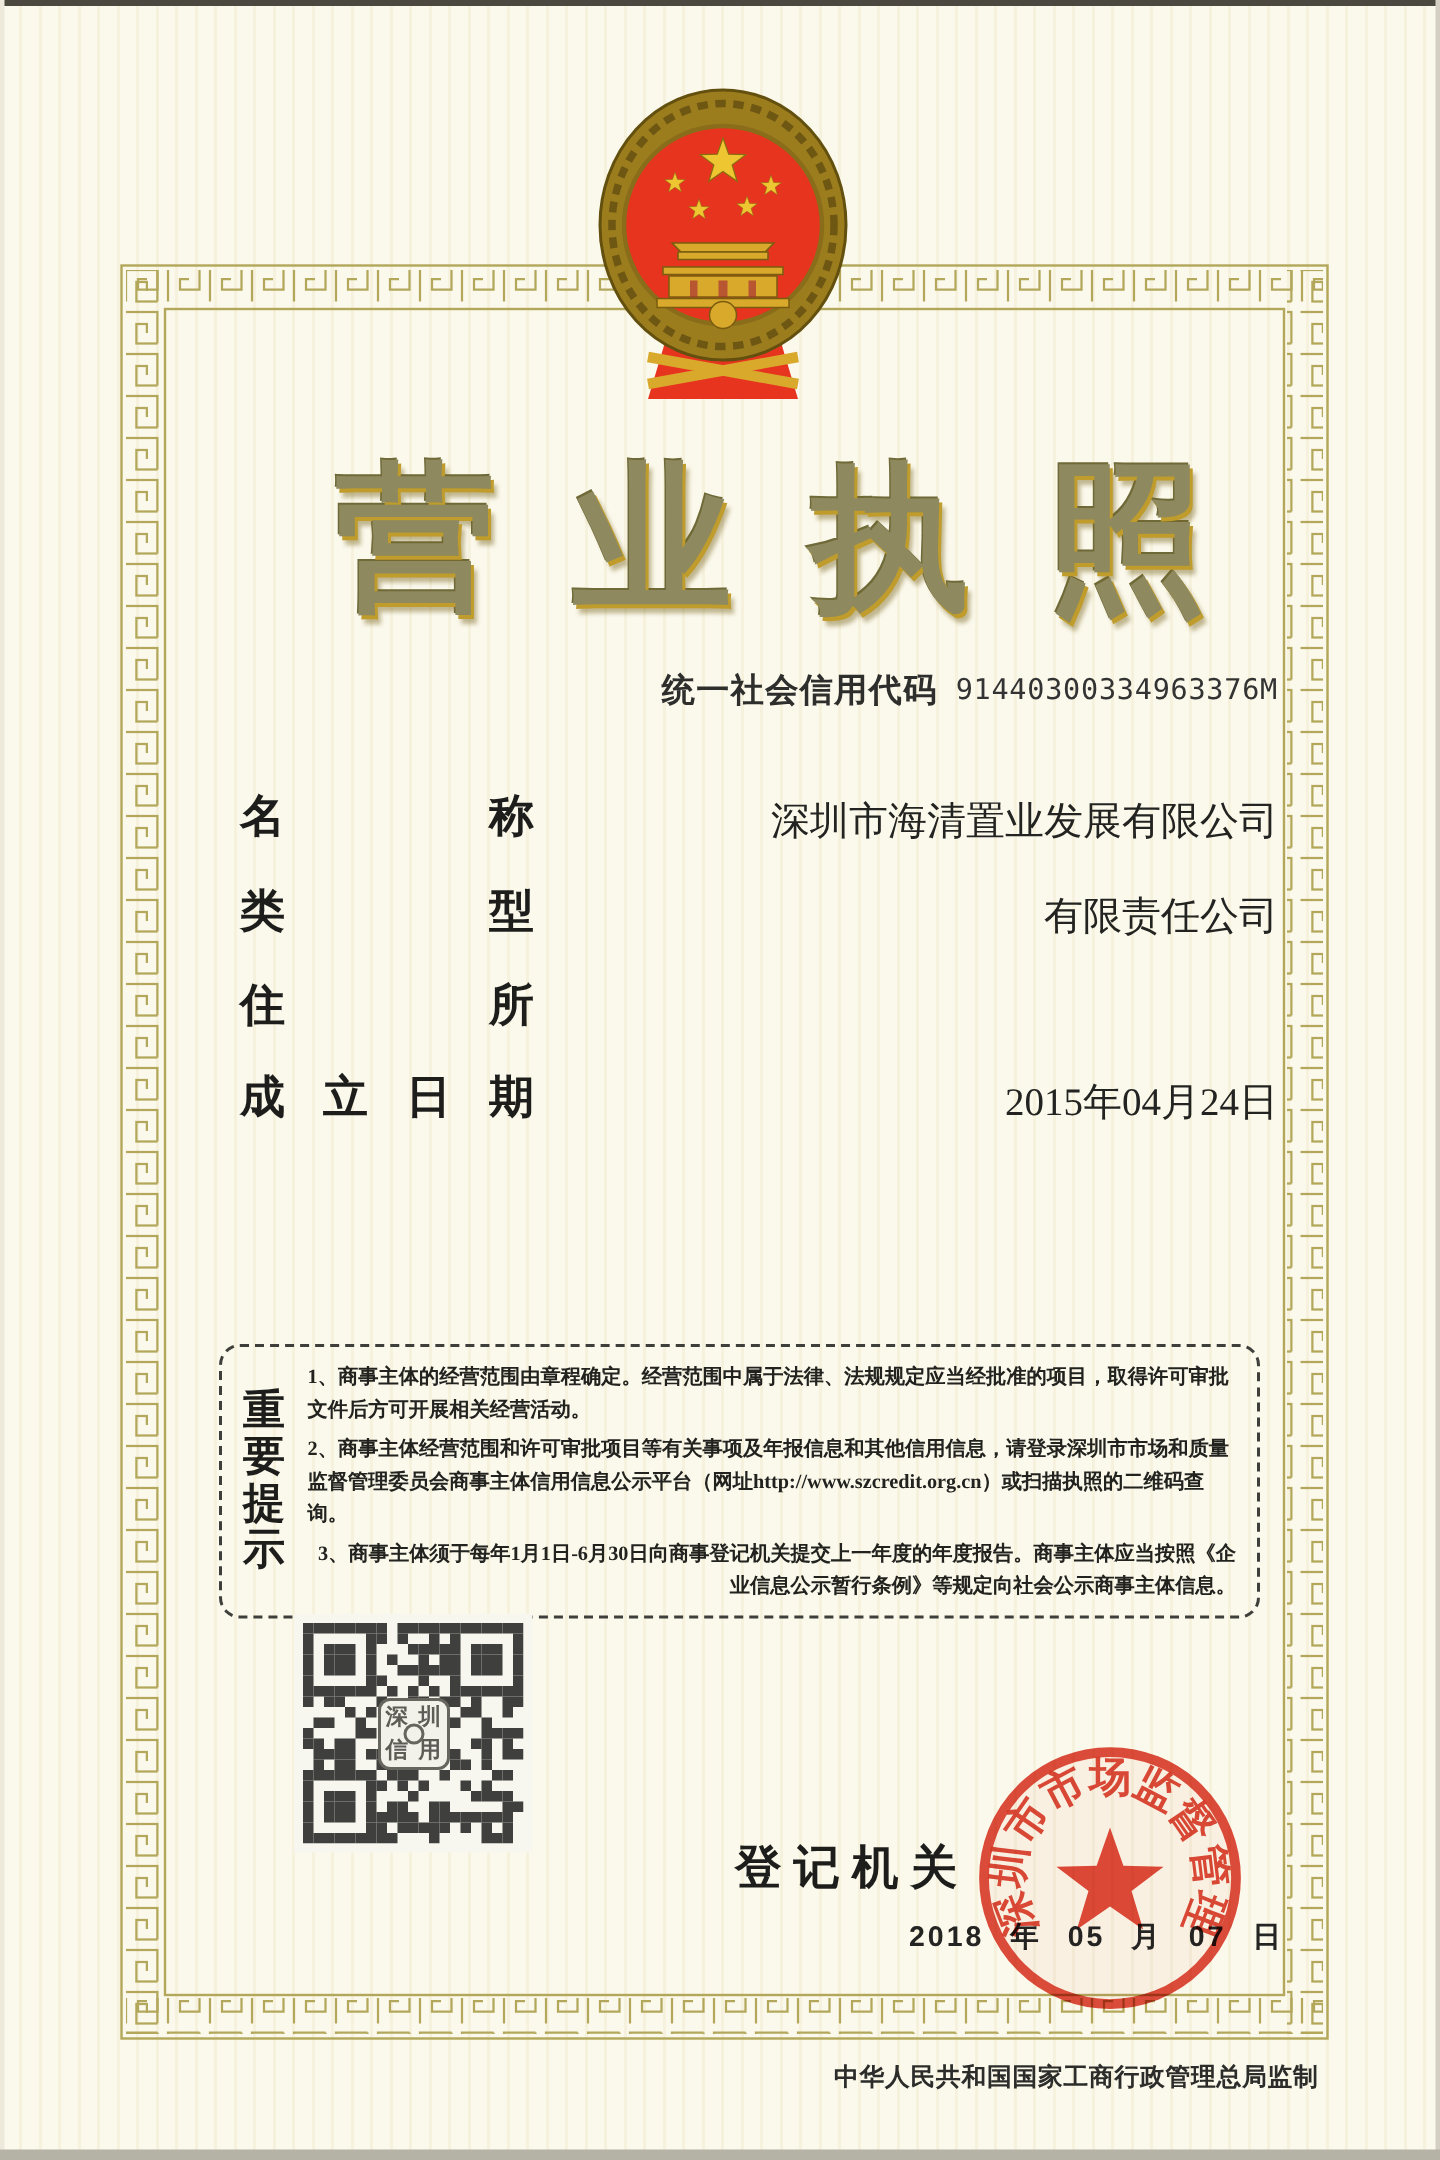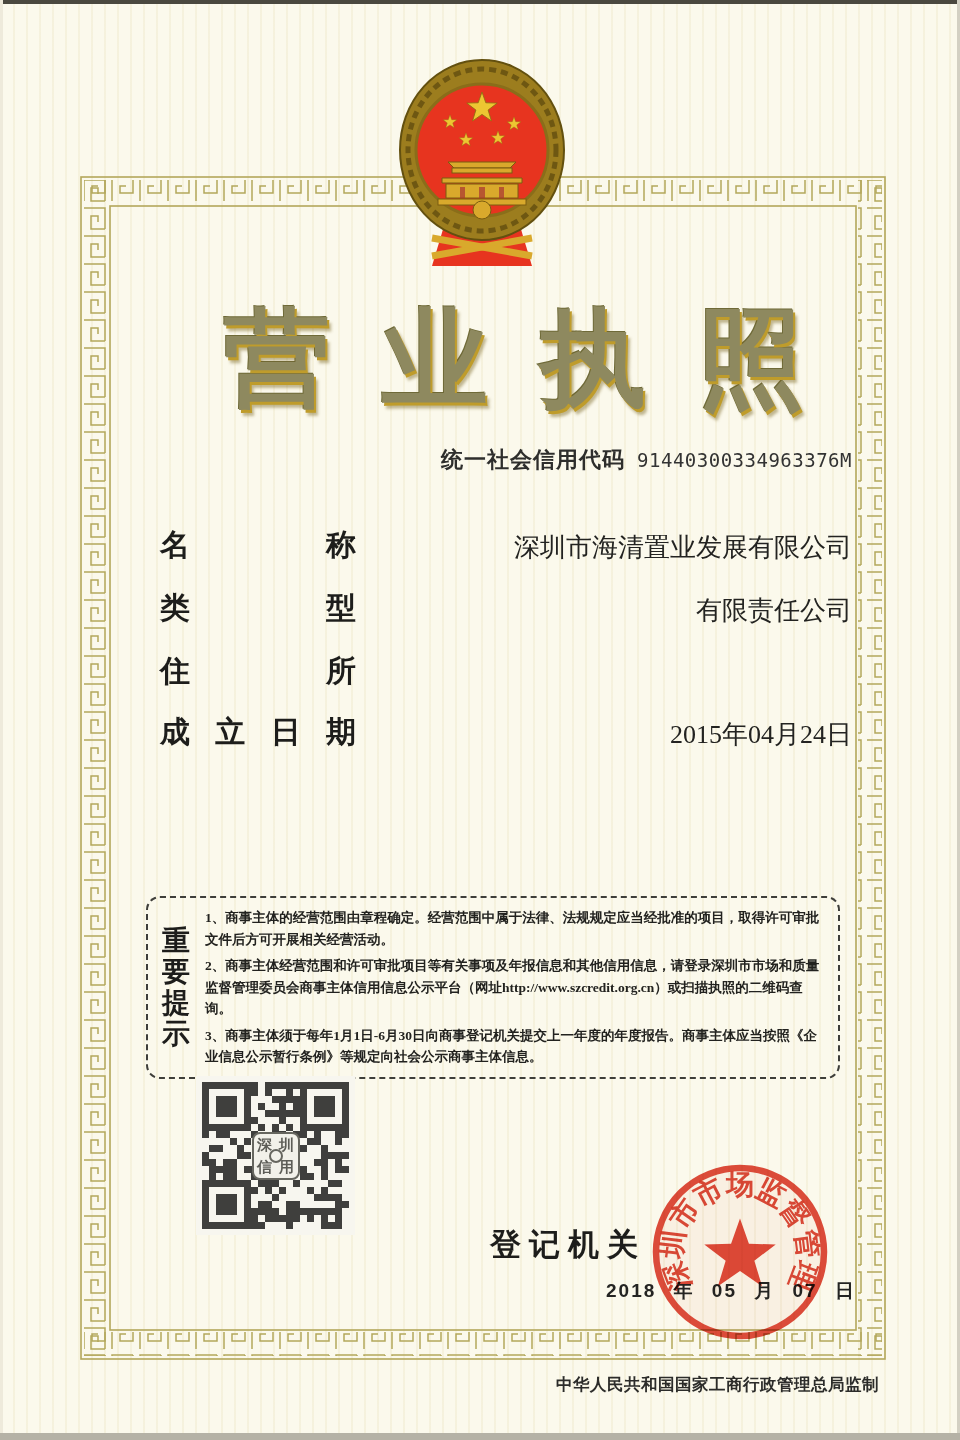--- a/index.html
+++ b/index.html
@@ -52,21 +52,21 @@
   }
   .notice-side{
     flex:none;width:32px;font-size:28px;line-height:31px;font-weight:700;color:#1d1d1b;
     font-family:"Liberation Serif","DejaVu Serif",serif;word-break:break-all;text-align:center;
   }
   .notice-body{flex:1;}
   .notice-body p{
     margin:0 0 5px 0;font-size:13.5px;line-height:21.5px;font-weight:700;color:#22221f;
     font-family:"Liberation Serif","DejaVu Serif",serif;
   }
-  .notice-body p:last-child{margin-bottom:0;}
+  .notice-body p:last-child{margin-bottom:0;text-align:right;}
 
   .qr{position:absolute;left:196px;top:1076px;width:159px;height:159px;background:#f7f6ef;padding:6px;box-sizing:border-box;}
   .qr svg{display:block;}
   .qr-logo{
     position:absolute;left:50%;top:50%;width:48px;height:48px;margin:-24px 0 0 -24px;
     background:#f2f1ea;border:2px solid #66665f;border-radius:8px;box-sizing:border-box;
     display:grid;grid-template-columns:1fr 1fr;place-items:center;
     font-size:15px;font-weight:700;color:#5d5d57;line-height:1;
   }
   .qr-ring{

